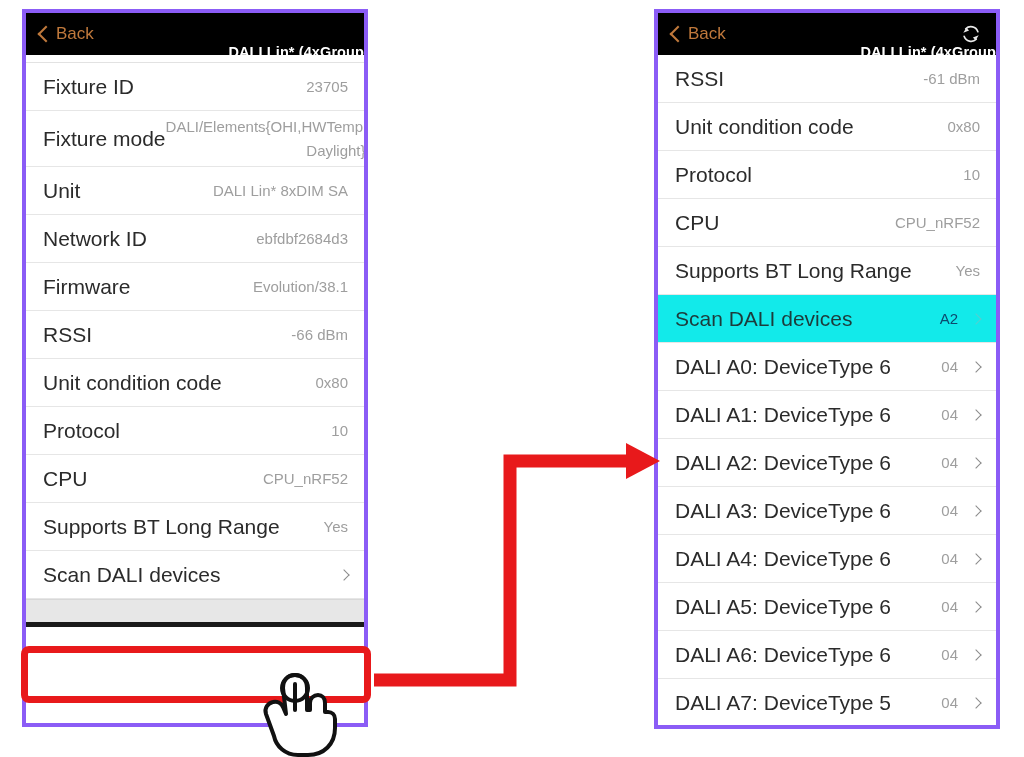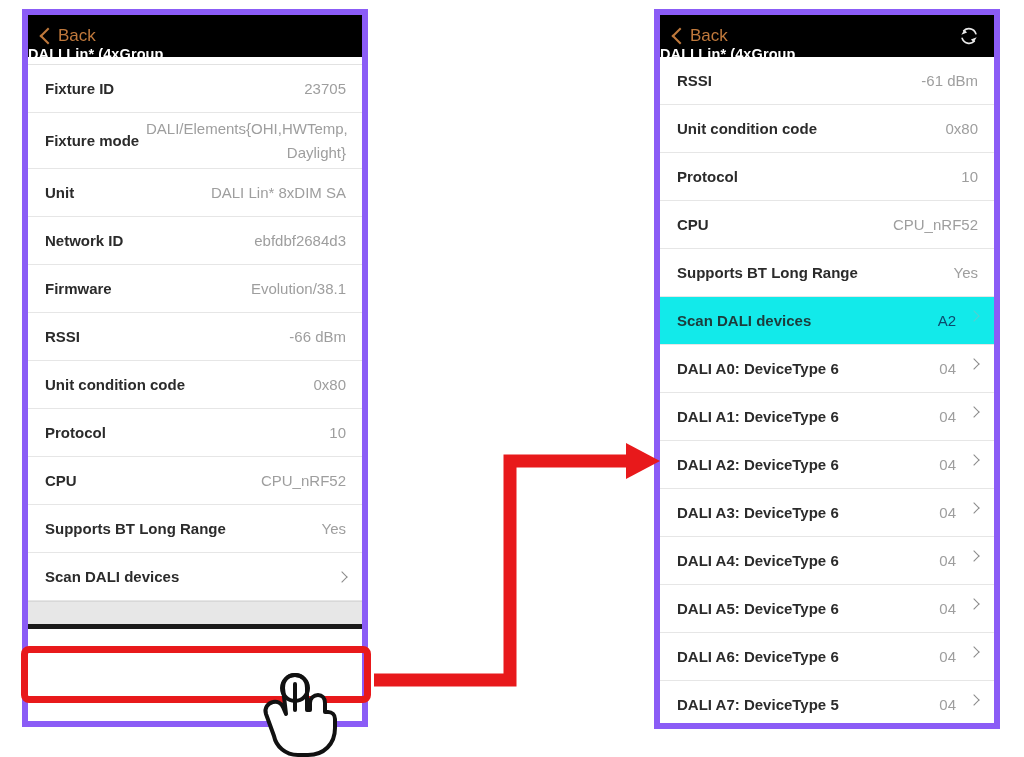--- a/index.html
+++ b/index.html
@@ -16,21 +16,21 @@
     position: relative;
     width: 1024px;
     height: 757px;
     background: #ffffff;
   }
 
   
   .phone {
     position: absolute;
     background: #ffffff;
-    border: 6px solid #8b5cf6;
+    border: 4px solid #8b5cf6;
     box-sizing: border-box;
     overflow: hidden;
   }
 
   #phone-left {
     left: 22px;
     top: 9px;
     width: 346px;
     height: 718px;
   }
@@ -71,21 +71,21 @@
     transform: rotate(45deg);
     margin-right: 1px;
     position: relative;
     top: 0px;
   }
 
   .navbar-title {
     position: absolute;
     left: 0;
     right: 0;
-    text-align: left;
+    text-align: right;
     color: #ffffff;
     font-size: 14.5px;
     font-weight: bold;
     pointer-events: none;
     letter-spacing: 0.1px;
     margin-top: 36px;
   }
 
   .refresh-btn {
     position: absolute;
@@ -117,41 +117,40 @@
     padding: 0 16px 0 17px;
     border-bottom: 1px solid #e6e6e6;
     background: #ffffff;
   }
   .row.tall {
     height: 56px;
     align-items: center;
   }
 
   .row-label {
-    font-size: 15px;
+    font-size: 21px;
     color: #2b2b2b;
     white-space: nowrap;
-    font-weight: bold;
   }
 
   .row-value {
     font-size: 15px;
     color: #9e9e9e;
     text-align: right;
     white-space: nowrap;
   }
   .row-value.wrap {
     white-space: normal;
     line-height: 24px;
     max-width: 200px;
   }
 
   .row-right {
     display: flex;
-    align-items: flex-start;
+    align-items: center;
     gap: 14px;
   }
 
   .chevron {
     display: inline-block;
     width: 7px;
     height: 7px;
     border-top: 1.8px solid #8a8a8a;
     border-right: 1.8px solid #8a8a8a;
     transform: rotate(45deg);

